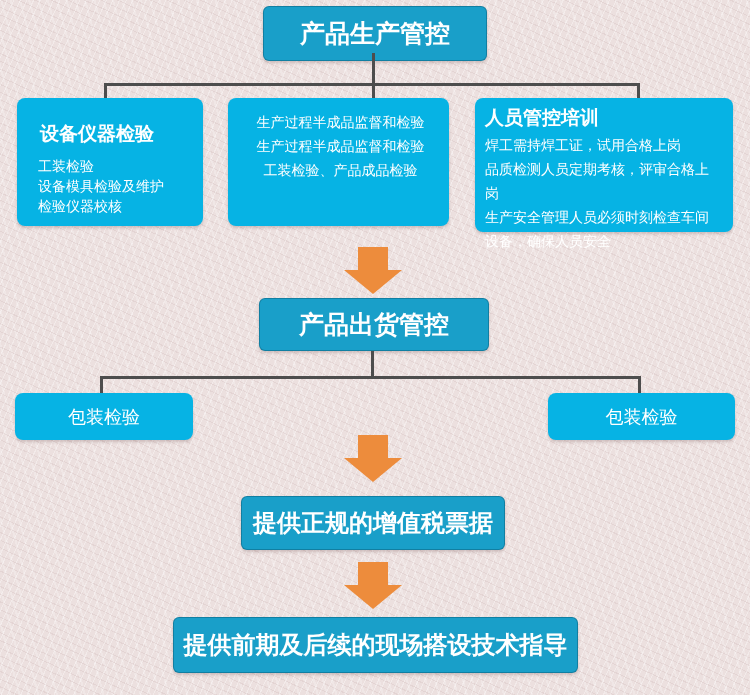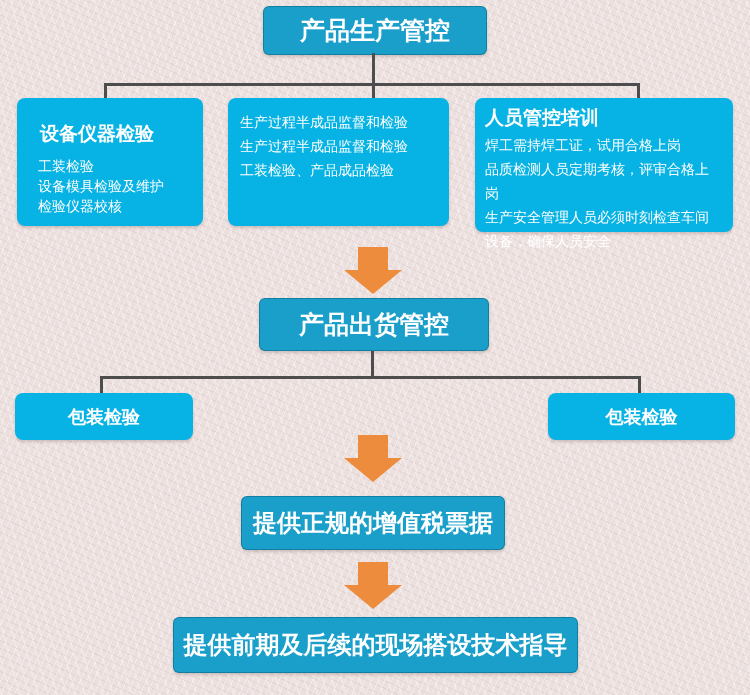--- a/index.html
+++ b/index.html
@@ -39,44 +39,44 @@
     border: 1px solid rgba(8,88,116,0.45);
     border-radius: 6px;
     display: flex;
     align-items: center;
     justify-content: center;
     text-align: center;
     font-weight: bold;
   }
 
   
-  .top-box      { left: 263px; top: 6px;   width: 224px; height: 49px; font-size: 25px; }
+  .top-box      { left: 263px; top: 6px;   width: 224px; height: 55px; font-size: 25px; }
   .ship-box     { left: 259px; top: 298px; width: 230px; height: 53px; font-size: 25px; }
   .invoice-box  { left: 241px; top: 496px; width: 264px; height: 54px; font-size: 24px; }
   .final-box    { left: 173px; top: 617px; width: 405px; height: 56px; font-size: 24px; }
 
   .branch-a { left: 17px;  top: 98px; width: 186px; height: 128px; padding: 23px 8px 0 21px; }
   .branch-b { left: 228px; top: 98px; width: 221px; height: 128px; padding: 12px 8px 0 12px; }
   .branch-c { left: 475px; top: 98px; width: 258px; height: 134px; padding: 7px 24px 0 10px; }
 
   .branch-title { font-size: 19px; font-weight: bold; }
   .branch-a .branch-title { margin-bottom: 9px; margin-left: 2px; }
   .branch-b .branch-title { margin-bottom: 8px; margin-left: 8px; }
   .branch-c .branch-title { margin-bottom: 2px; }
 
   .branch-items { font-size: 14px; }
   .branch-a .branch-items { line-height: 20px; }
-  .branch-b .branch-items { line-height: 24px; }
+  .branch-b .branch-items { line-height: 24px; text-align: center; }
   .branch-c .branch-items { line-height: 24px; }
 
   .pack-left  { left: 15px;  top: 393px; width: 178px; height: 47px; }
   .pack-right { left: 548px; top: 393px; width: 187px; height: 47px; }
   .pack-left, .pack-right {
     display: flex; align-items: center; justify-content: center;
-    font-size: 18px; font-weight: bold;
+    font-size: 18px; font-weight: normal;
   }
 
   
   .line { position: absolute; background: var(--connector); }
   .c1-vcenter { left: 372px; top: 53px;  width: 3px;   height: 45px; }
   .c1-h       { left: 104px; top: 83px;  width: 536px; height: 3px; }
   .c1-vleft   { left: 104px; top: 83px;  width: 3px;   height: 16px; }
   .c1-vright  { left: 637px; top: 83px;  width: 3px;   height: 16px; }
 
   .c2-vcenter { left: 371px; top: 351px; width: 3px;   height: 28px; }

